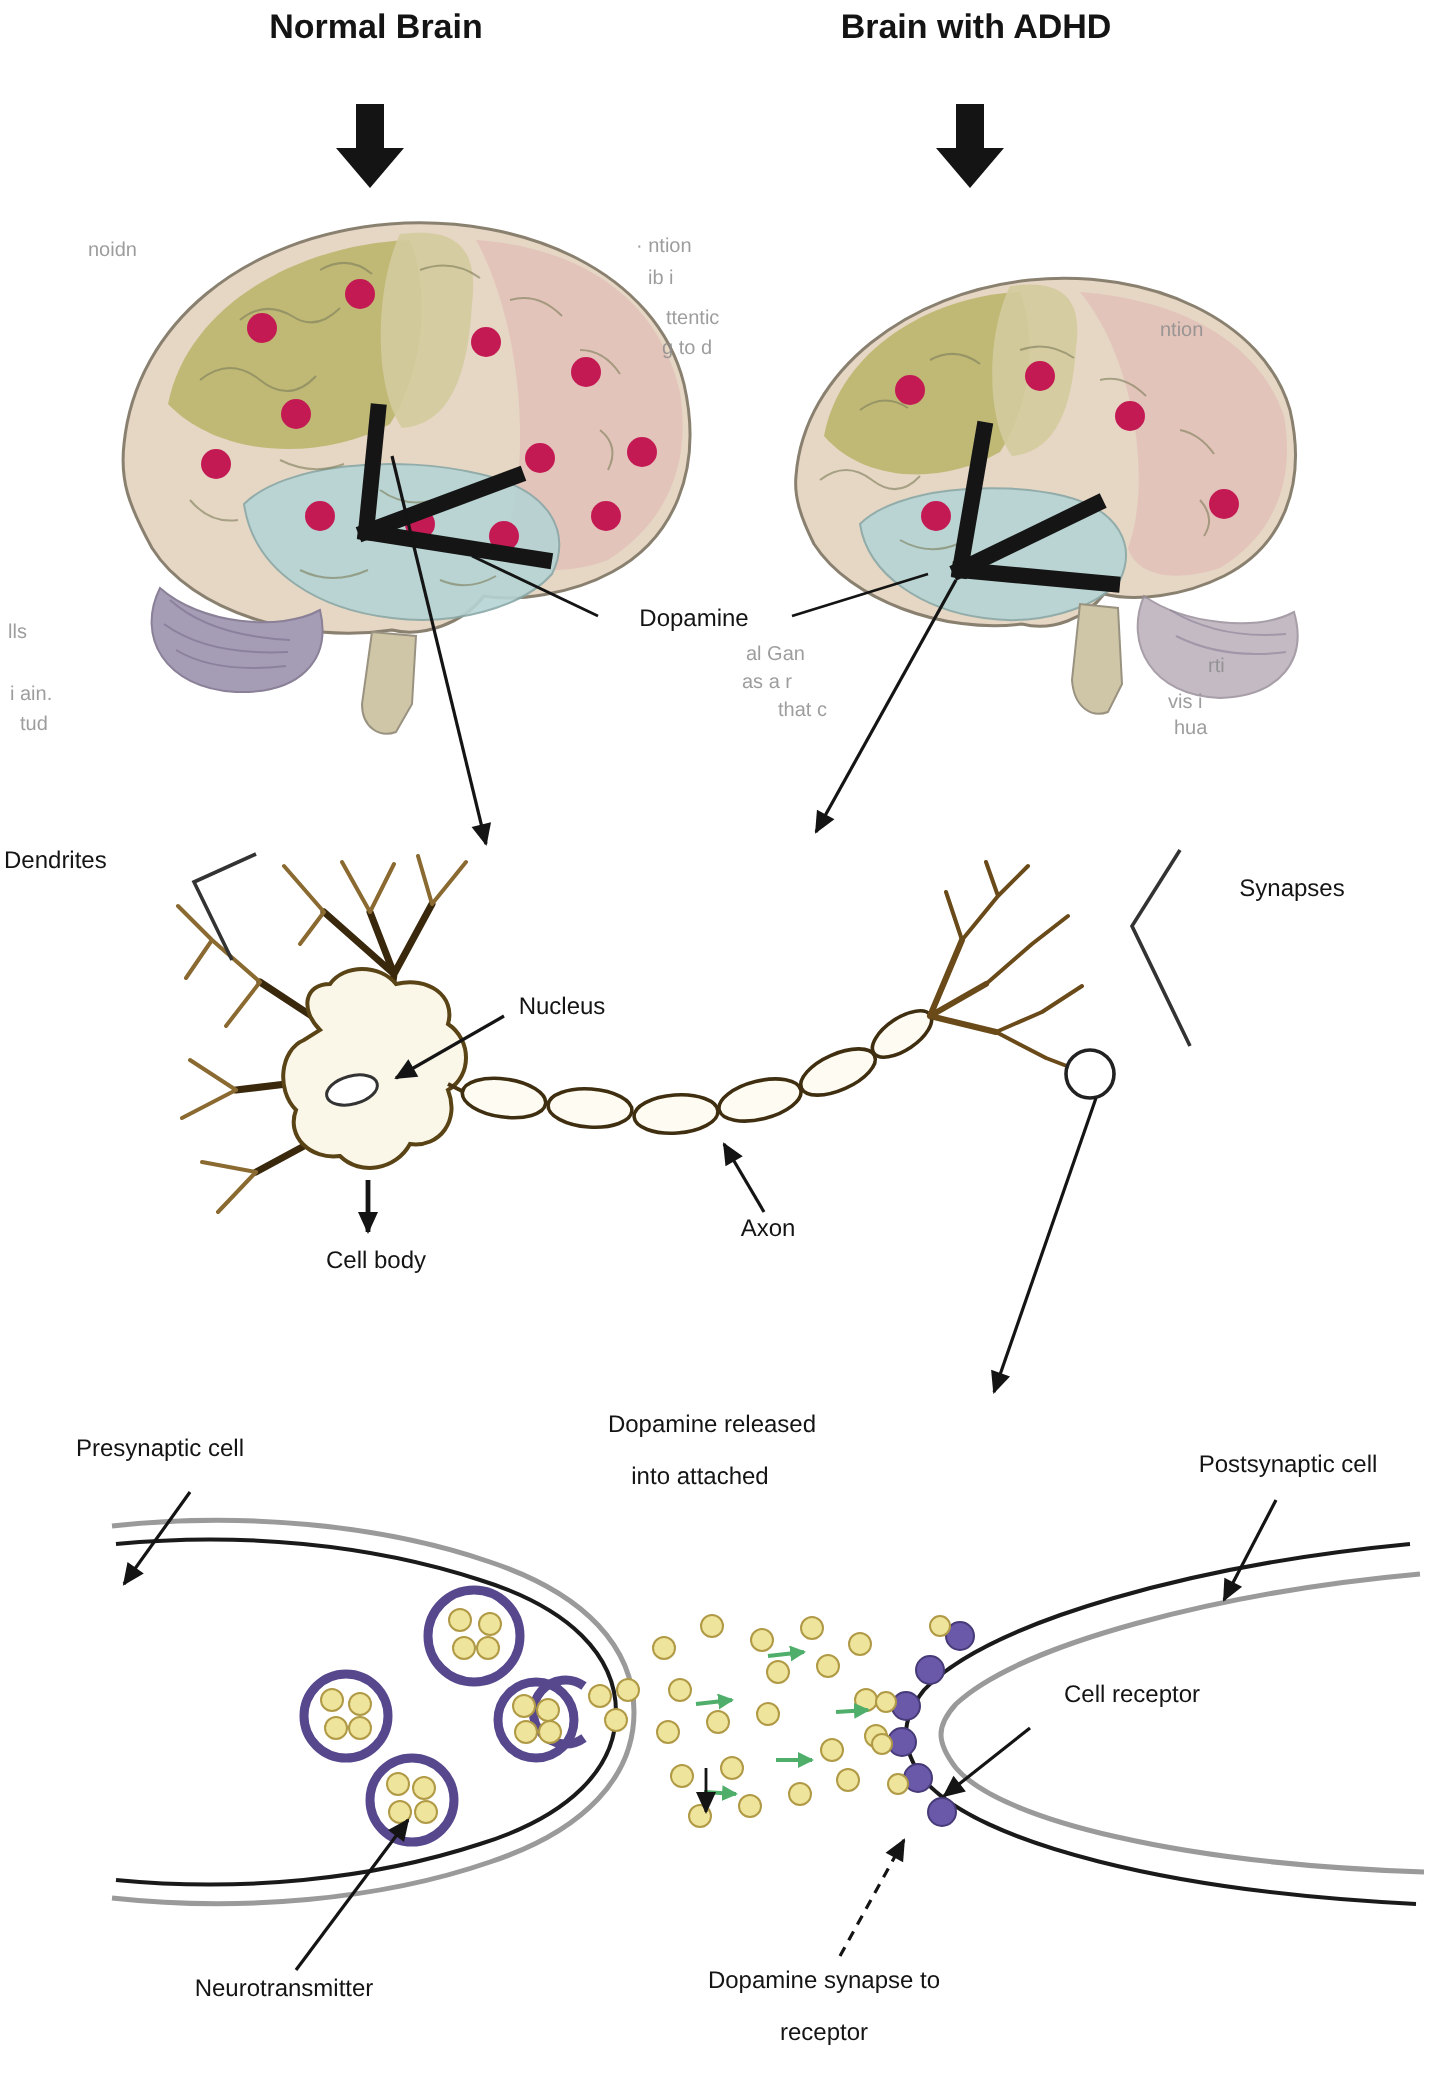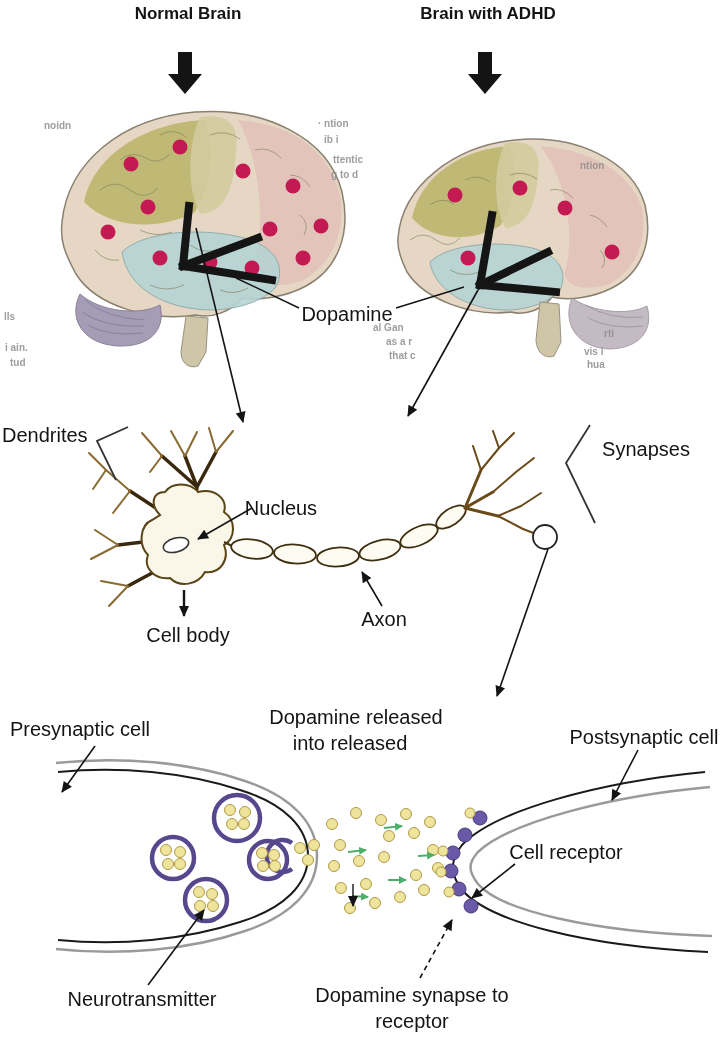--- a/index.html
+++ b/index.html
@@ -1,22 +1,22 @@
 <!DOCTYPE html>
 <html><head>
 <meta charset="utf-8">
 <style>
   html,body{margin:0;padding:0;background:#fff;}
   .stage{position:relative;width:720px;height:1042px;background:#fff;overflow:hidden;
          font-family:"Liberation Sans","DejaVu Sans",sans-serif;color:#111;}
   .stage svg{position:absolute;left:0;top:0;}
-  .lbl{position:absolute;font-size:20px;line-height:1.1;white-space:nowrap;color:#141414;}
+  .lbl{position:absolute;font-size:12px;line-height:1.1;white-space:nowrap;color:#141414;}
   .ctr{transform:translateX(-50%);}
   .ttl{font-size:17px;font-weight:700;}
-  .frag{position:absolute;font-size:10px;color:#8d8d8d;opacity:.85;white-space:nowrap;font-weight:bold;}
+  .frag{position:absolute;font-size:10px;color:#8d8d8d;opacity:.85;white-space:nowrap;}
 </style>
 </head>
 <body>
 
 <div class="stage">
 
   <svg width="720" height="1042" viewBox="0 0 720 1042">
     <defs>
       <marker id="mA" markerUnits="userSpaceOnUse" markerWidth="14" markerHeight="12" refX="11" refY="6" orient="auto">
         <path d="M1,1 L12,6 L1,11 Z" fill="#141414"></path>
@@ -237,37 +237,37 @@
   <span class="frag" style="left:44px;top:120px">noidn</span>
   <span class="frag" style="left:318px;top:118px">· ntion</span>
   <span class="frag" style="left:324px;top:134px">ib i</span>
   <span class="frag" style="left:333px;top:154px">ttentic</span>
   <span class="frag" style="left:331px;top:169px">g to d</span>
   <span class="frag" style="left:580px;top:160px">ntion</span>
   <span class="frag" style="left:4px;top:311px">lls</span>
   <span class="frag" style="left:5px;top:342px">i ain.</span>
   <span class="frag" style="left:10px;top:357px">tud</span>
   <span class="frag" style="left:373px;top:322px">al Gan</span>
-  <span class="frag" style="left:386px;top:336px">as a r</span>
+  <span class="frag" style="left:371px;top:336px">as a r</span>
   <span class="frag" style="left:389px;top:350px">that c</span>
   <span class="frag" style="left:604px;top:328px">rti</span>
   <span class="frag" style="left:584px;top:346px">vis i</span>
   <span class="frag" style="left:587px;top:359px">hua</span>
 
   <div class="lbl ttl ctr" style="left:188px;top:5px">Normal Brain</div>
   <div class="lbl ttl ctr" style="left:488px;top:5px">Brain with ADHD</div>
 
   <div class="lbl ctr" style="left:347px;top:303px">Dopamine</div>
   <div class="lbl" style="left:2px;top:424px">Dendrites</div>
   <div class="lbl ctr" style="left:281px;top:497px">Nucleus</div>
   <div class="lbl ctr" style="left:188px;top:624px">Cell body</div>
   <div class="lbl ctr" style="left:384px;top:608px">Axon</div>
   <div class="lbl ctr" style="left:646px;top:438px">Synapses</div>
 
   <div class="lbl ctr" style="left:80px;top:718px">Presynaptic cell</div>
   <div class="lbl ctr" style="left:356px;top:706px">Dopamine released</div>
-  <div class="lbl ctr" style="left:350px;top:732px">into released</div>
+  <div class="lbl ctr" style="left:350px;top:732px">into attached</div>
   <div class="lbl ctr" style="left:644px;top:726px">Postsynaptic cell</div>
   <div class="lbl ctr" style="left:566px;top:841px">Cell receptor</div>
   <div class="lbl ctr" style="left:142px;top:988px">Neurotransmitter</div>
   <div class="lbl ctr" style="left:412px;top:984px">Dopamine synapse to</div>
   <div class="lbl ctr" style="left:412px;top:1010px">receptor</div>
 </div>
 
 </body></html>

